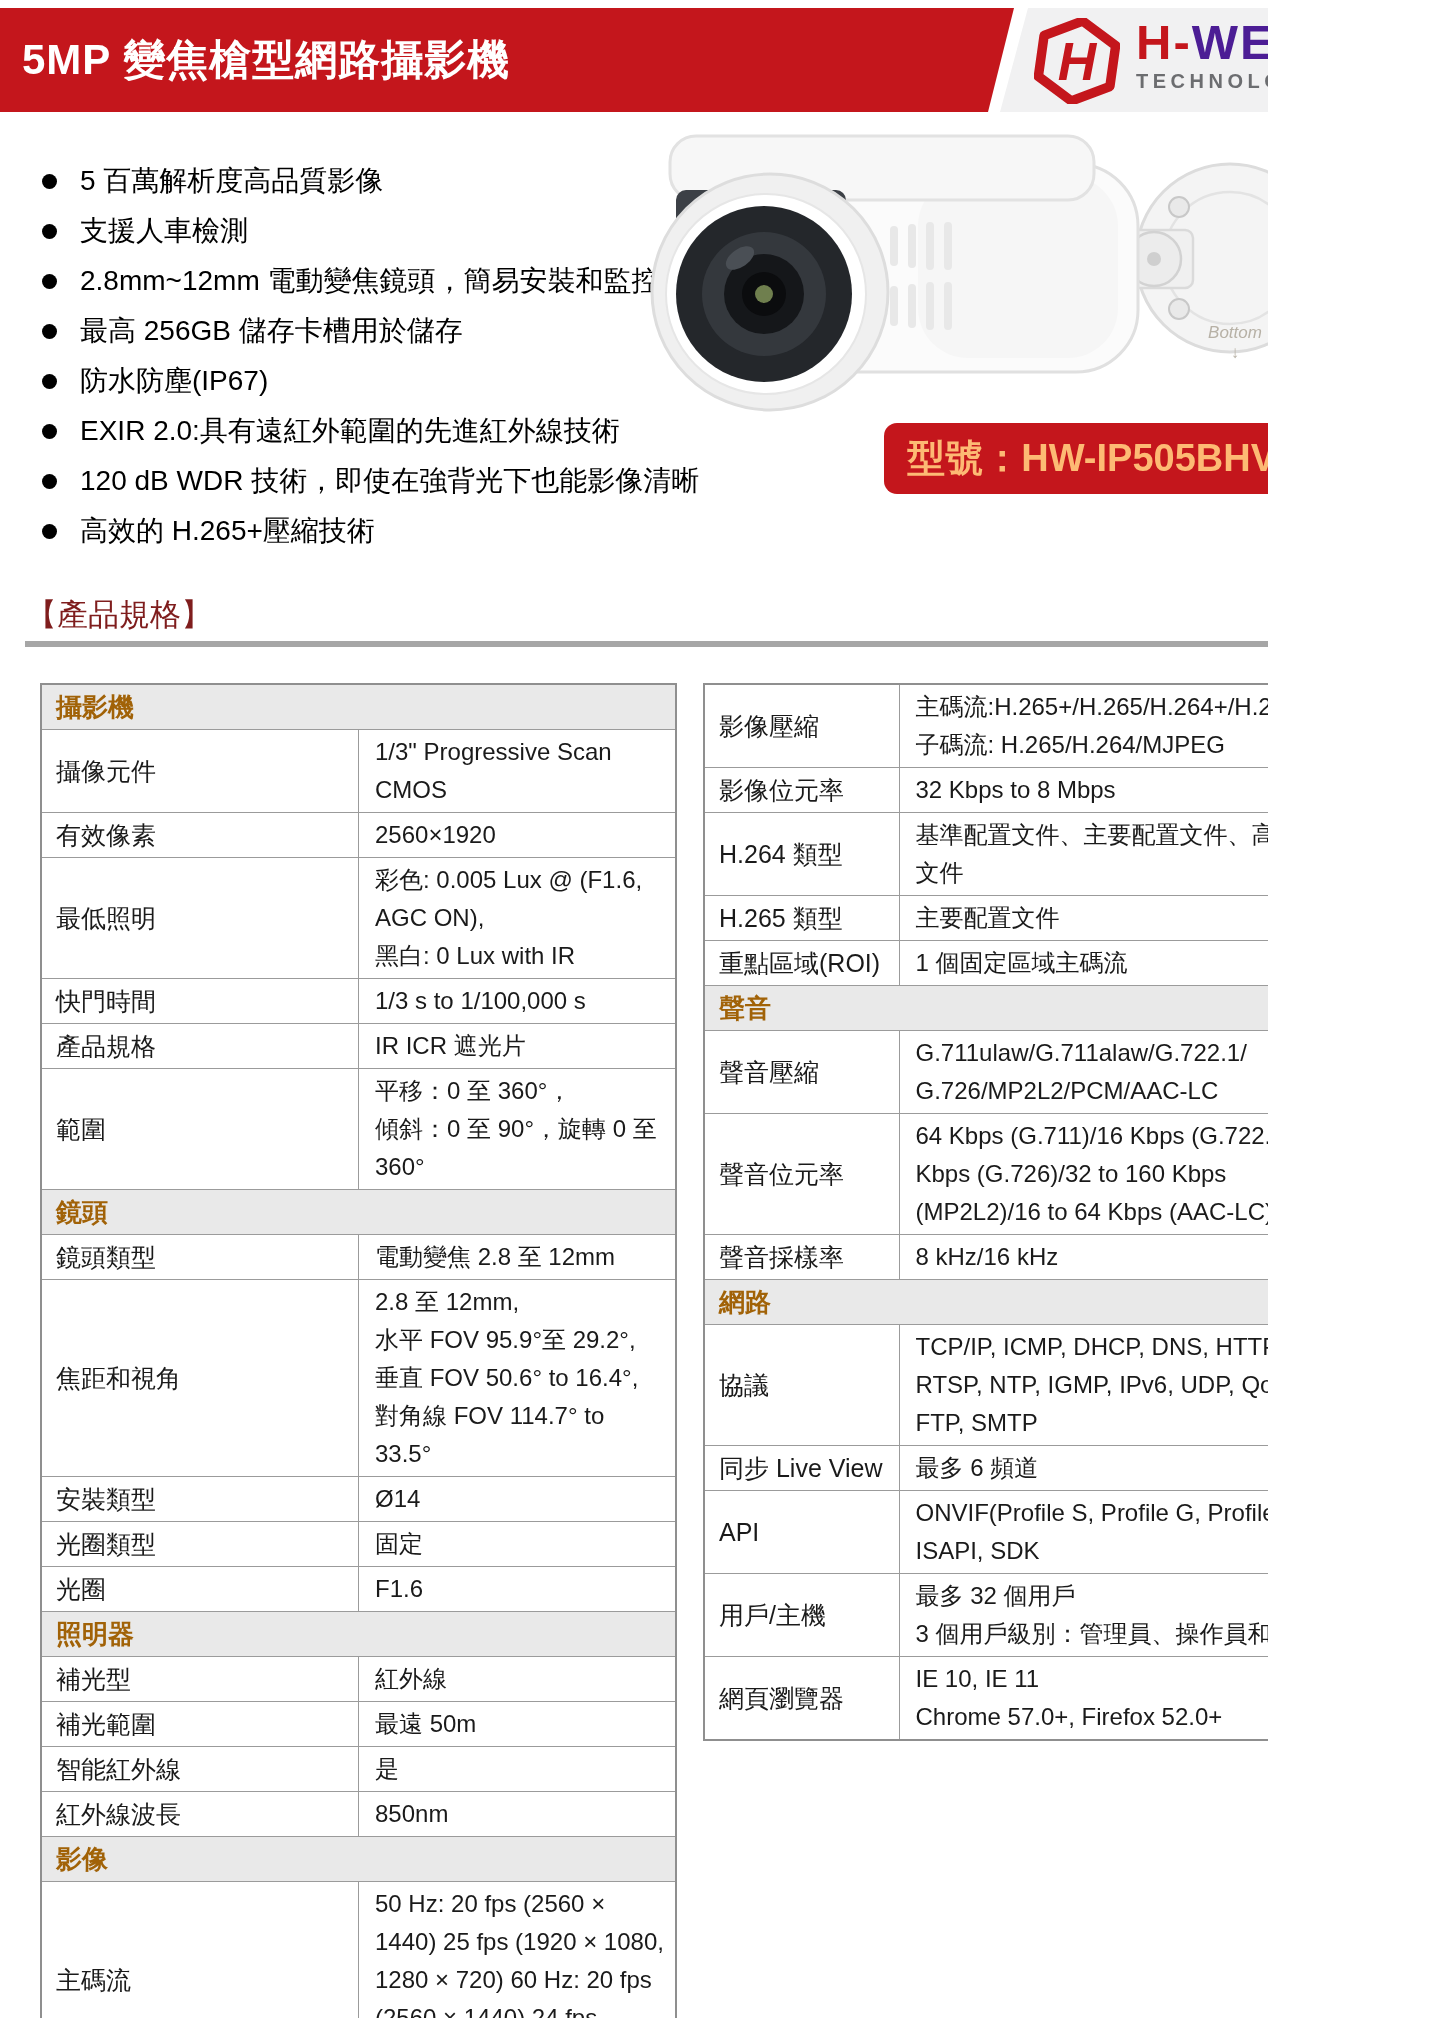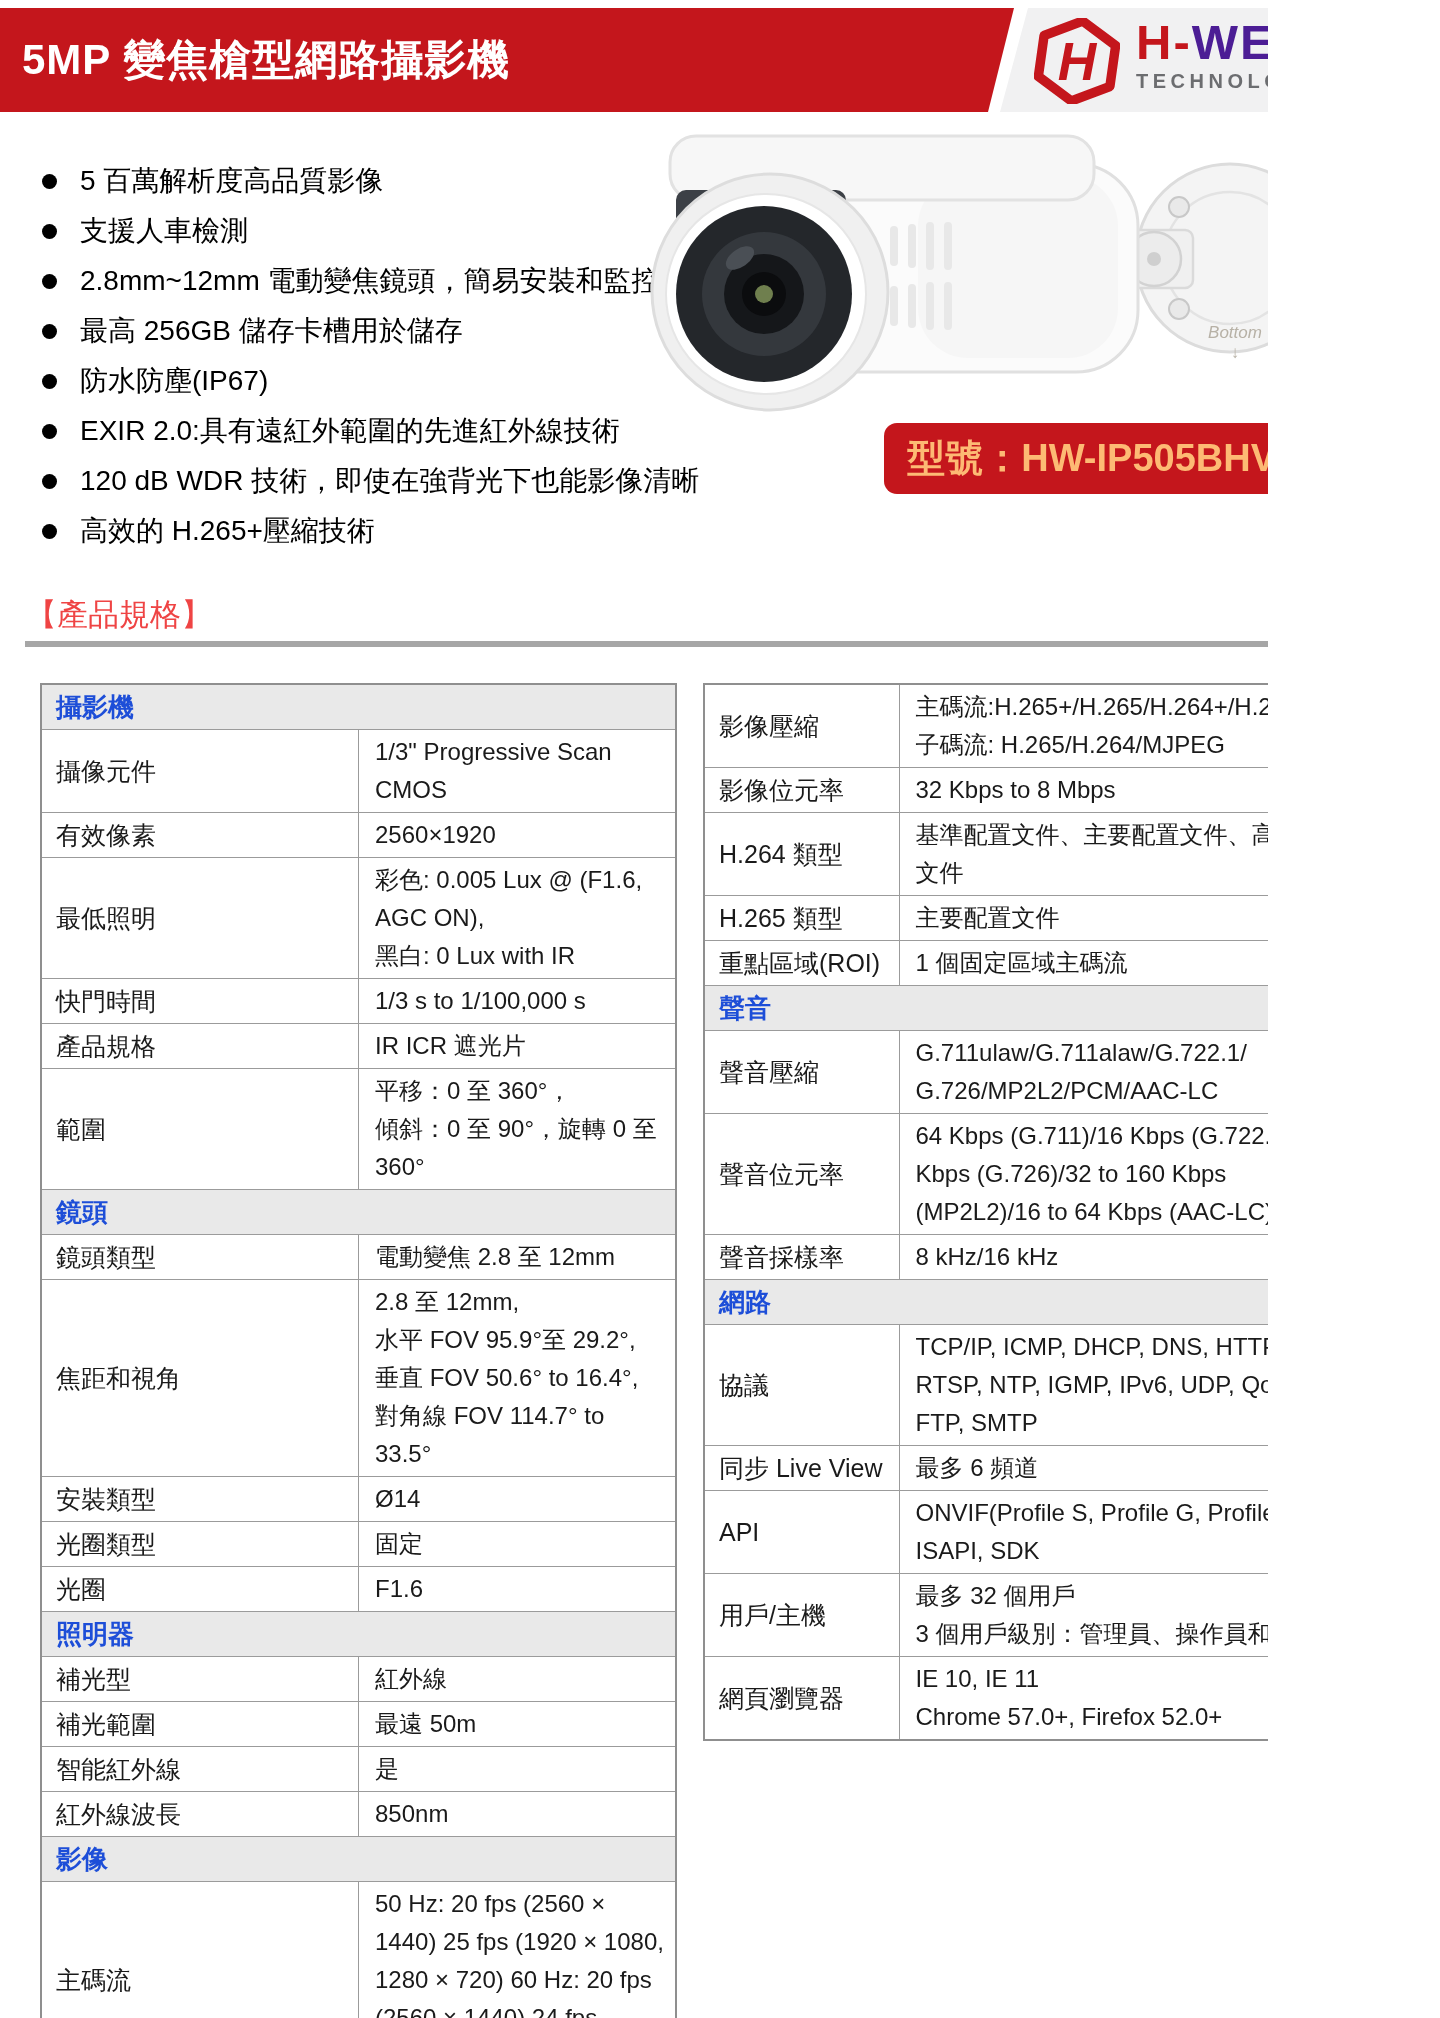--- a/index.html
+++ b/index.html
@@ -27,33 +27,33 @@
 
   
   .camera{position:absolute;left:618px;top:106px;width:722px;height:326px;}
 
   
   .badge{position:absolute;left:884px;top:423px;width:440px;height:71px;background:#c4161c;
          border-radius:13px;display:flex;align-items:center;justify-content:center;
          color:#fdba74;font-size:38px;font-weight:bold;white-space:nowrap;}
 
   
-  .spec-title{position:absolute;left:26px;top:594px;font-size:31px;color:#ef4444;}
+  .spec-title{position:absolute;left:26px;top:594px;font-size:31px;color:#7f1d1d;}
   .divider{position:absolute;left:25px;top:641px;width:1338px;height:6px;background:#a6a6a6;}
 
   
   .spec-table{position:absolute;top:683px;border-collapse:collapse;background:#ffffff;
               border:2px solid #8f8f8f;table-layout:fixed;}
   .spec-table.left{left:40px;width:637px;}
   .spec-table.right{left:703px;width:660px;border-radius:22px;}
   .spec-table td{border:1px solid #9b9b9b;box-sizing:border-box;vertical-align:middle;
                  font-size:25px;color:#1a1a1a;line-height:38px;padding:3px 10px 3px 14px;}
   .spec-table td.label{width:195px;}
   .spec-table td.value{white-space:pre-line;font-size:24px;padding-left:16px;}
-  .spec-table tr.section td{background:#e9e9e9;font-weight:bold;font-size:26px;color:#1d4ed8;}
+  .spec-table tr.section td{background:#e9e9e9;font-weight:bold;font-size:26px;color:#a16207;}
 </style>
 </head>
 <body>
 
 <div class="page">
 
   <div class="banner">
     <div class="banner-title">5MP 變焦槍型網路攝影機</div>
   </div>
 

